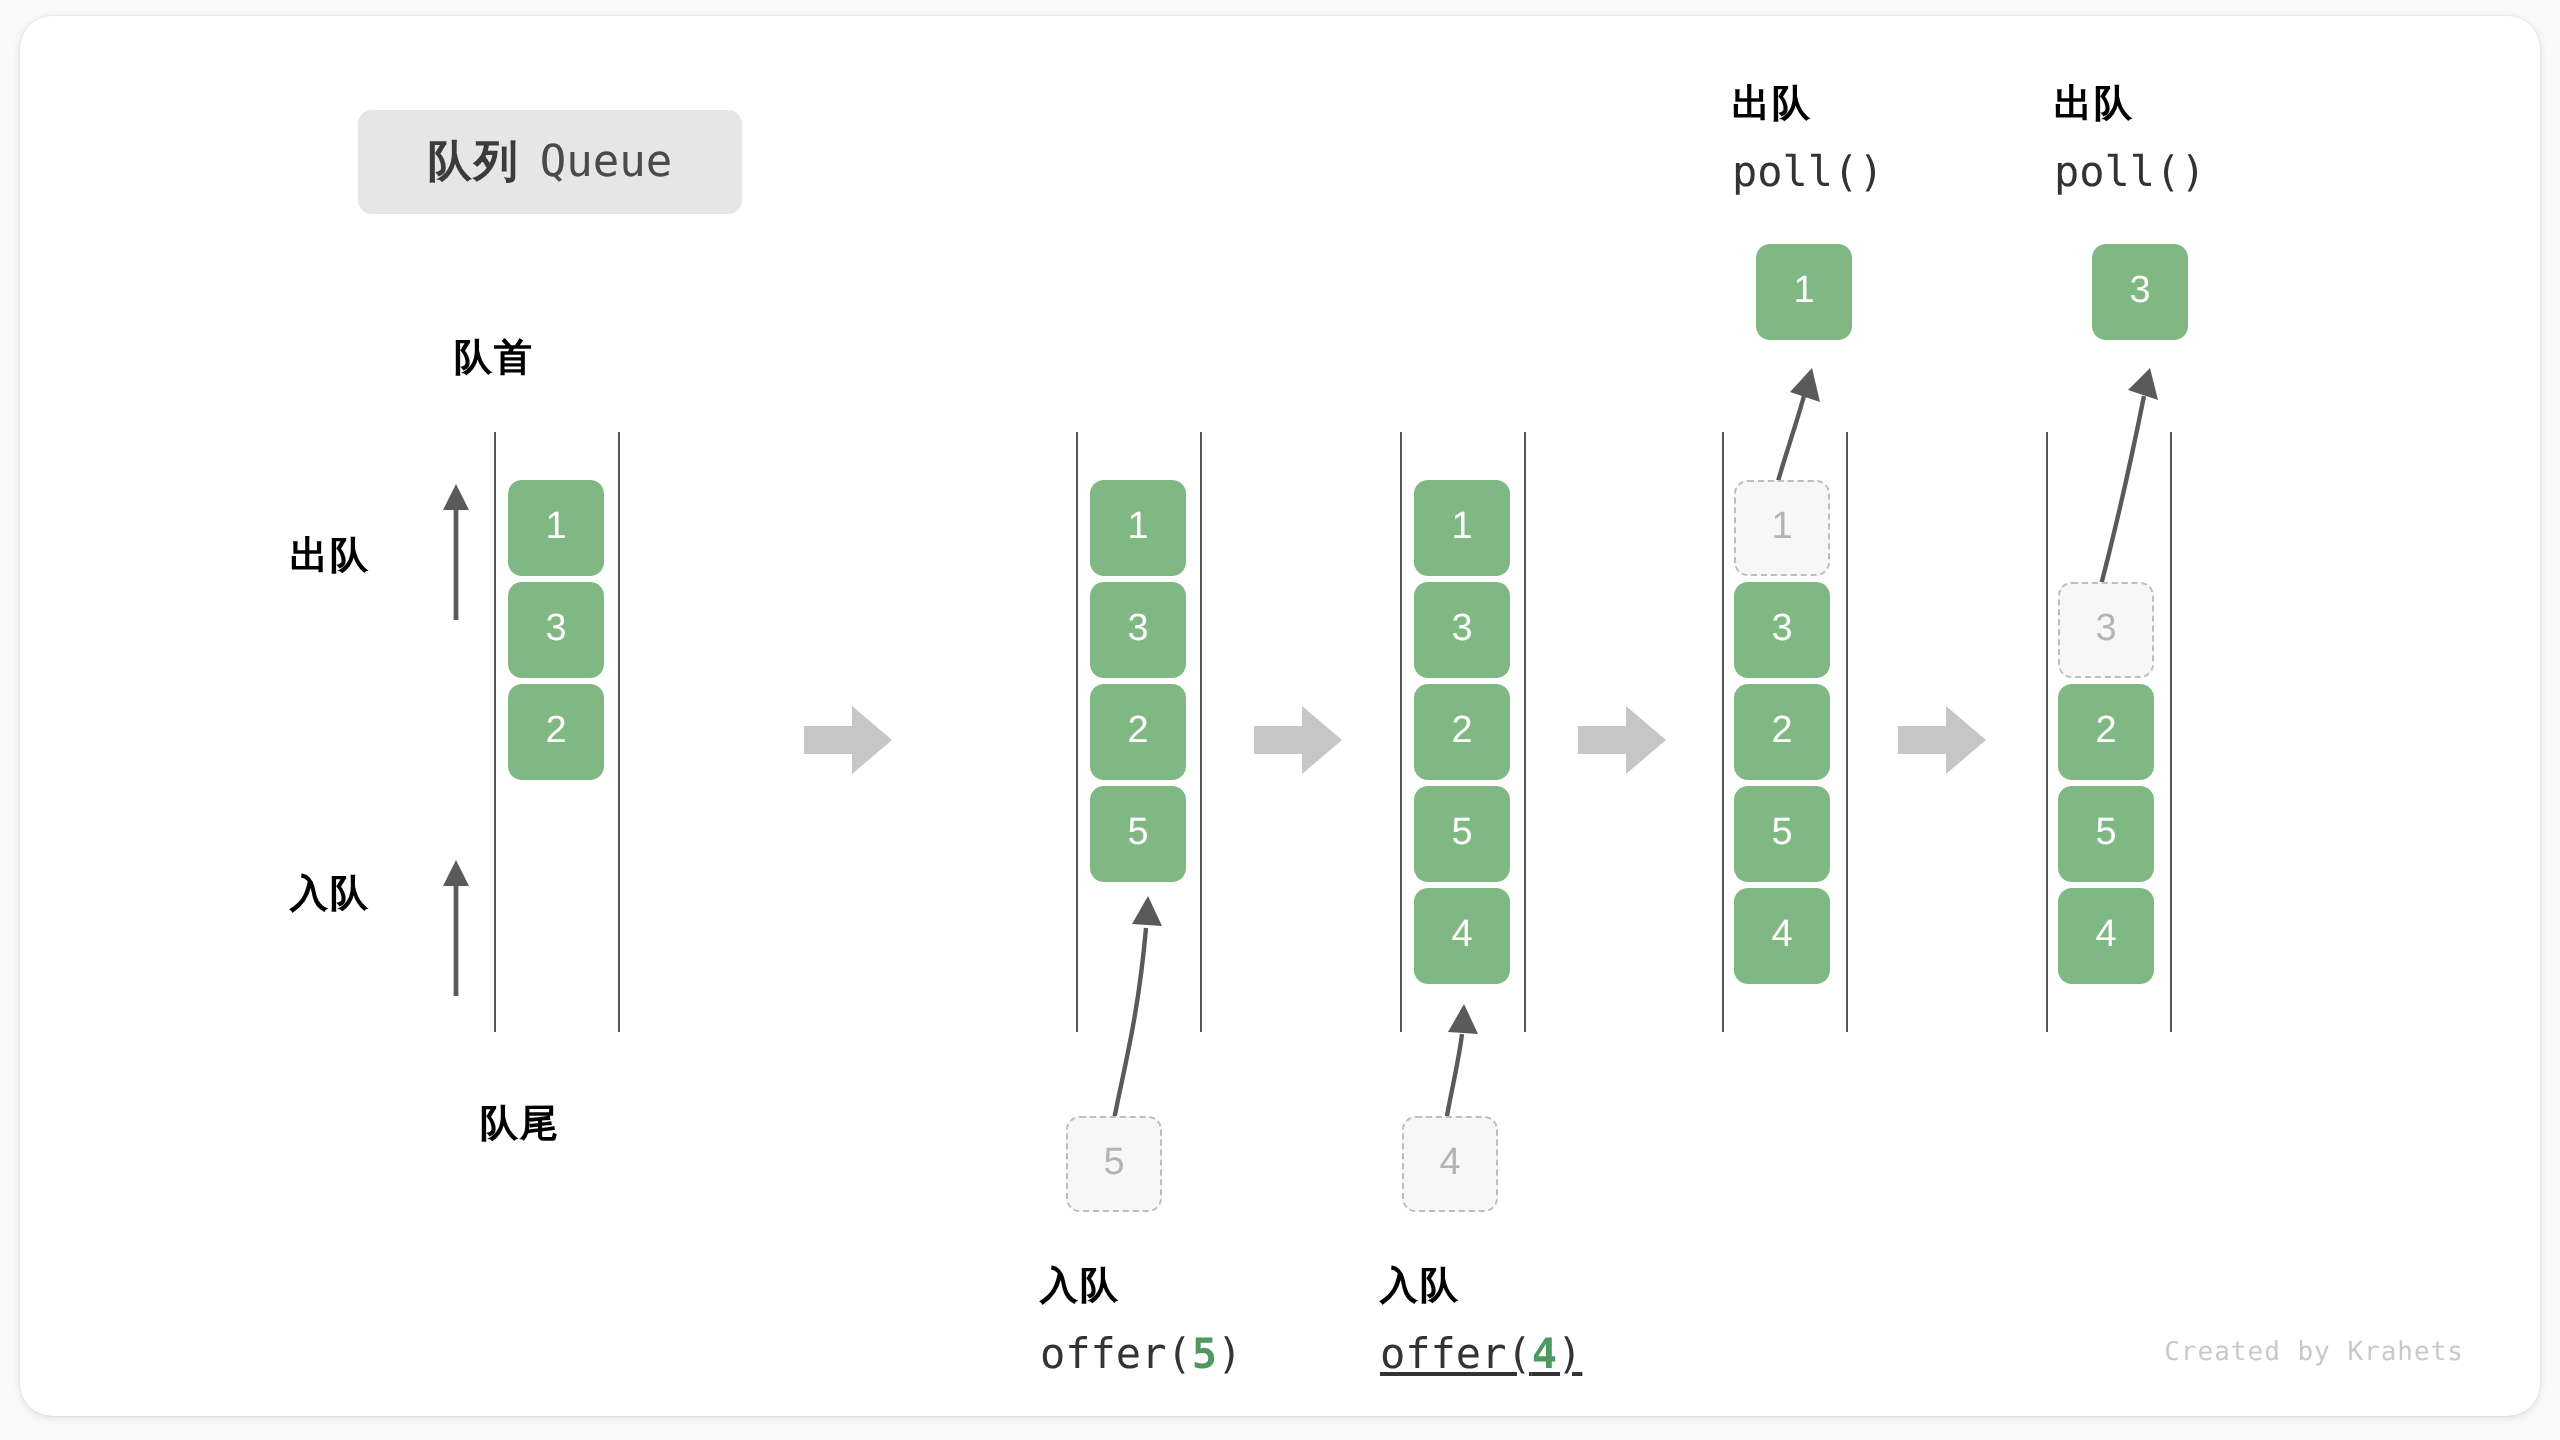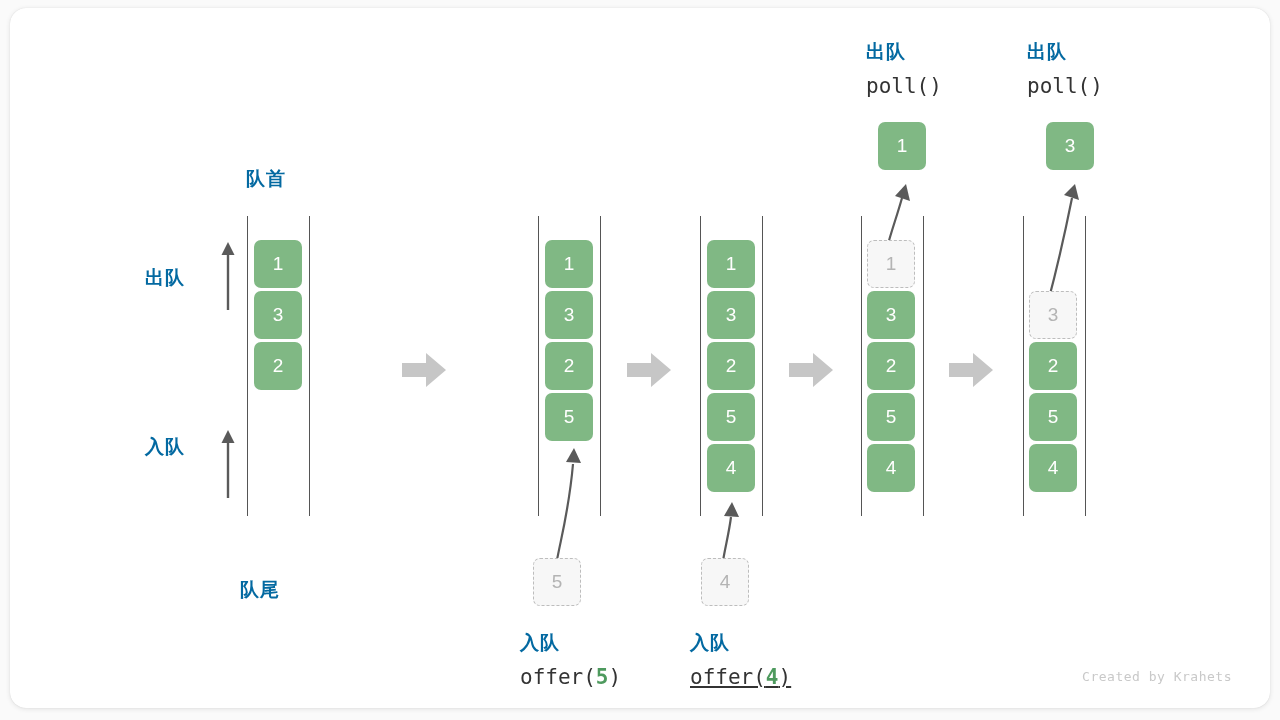--- a/index.html
+++ b/index.html
@@ -51,21 +51,21 @@
   #title-badge .en {
     font-family: "DejaVu Sans Mono", "Liberation Mono", monospace;
     font-size: 22px;
     color: #4a4a4a;
   }
 
   
   .cn-label {
     font-size: 19px;
     font-weight: bold;
-    color: #0369a1;
+    color: #000000;
     letter-spacing: 1px;
     white-space: nowrap;
   }
   .mono-label {
     font-family: "DejaVu Sans Mono", "Liberation Mono", monospace;
     font-size: 21px;
     color: #333333;
     white-space: nowrap;
   }
   .mono-label .num { color: #4e9a5e; font-weight: bold; }
@@ -111,22 +111,26 @@
   }
 
   svg { display: block; overflow: visible; }
 </style>
 </head>
 <body>
 
 <div id="stage">
   <div id="card" class="abs">
 
-
-    <div class="abs cn-label" style="left:236px; top:158px;text-align:right;">队首</div>
+    <div id="title-badge" class="abs">
+      <span class="cn">队列</span>
+      <span class="en">Queue</span>
+    </div>
+
+    <div class="abs cn-label" style="left:217px; top:158px;text-align:right;">队首</div>
 
     <div class="abs cn-label" style="left:135px; top:257px;">出队</div>
     <div class="abs cn-label" style="left:135px; top:426px;">入队</div>
 
     <svg class="abs" style="left:205px; top:232px;" width="26" height="72">
       <line x1="13" y1="70" x2="13" y2="12" stroke="#5a5a5a" stroke-width="2.4"></line>
       <polygon points="13,2 6.5,15 19.5,15" fill="#5a5a5a"></polygon>
     </svg>
     <svg class="abs" style="left:205px; top:420px;" width="26" height="72">
       <line x1="13" y1="70" x2="13" y2="12" stroke="#5a5a5a" stroke-width="2.4"></line>
@@ -135,21 +139,21 @@
 
     <div class="abs rail" style="left:237px; top:208px; height:300px;"></div>
     <div class="abs rail" style="left:299px; top:208px; height:300px;"></div>
 
     <div class="abs" style="left:244px; top:232px;">
       <div class="cell filled">1</div>
       <div class="cell filled" style="margin-top:3px;">3</div>
       <div class="cell filled" style="margin-top:3px;">2</div>
     </div>
 
-    <div class="abs cn-label" style="left:230px; top:569px;">队尾</div>
+    <div class="abs cn-label" style="left:230px; top:541px;">队尾</div>
 
     <svg class="abs step-arrow" style="left:392px; top:345px;" viewBox="0 0 44 34">
       <polygon points="0,10 24,10 24,0 44,17 24,34 24,24 0,24" fill="#c6c6c6"></polygon>
     </svg>
 
     <div class="abs rail" style="left:528px; top:208px; height:300px;"></div>
     <div class="abs rail" style="left:590px; top:208px; height:300px;"></div>
 
     <div class="abs" style="left:535px; top:232px;">
       <div class="cell filled">1</div>

